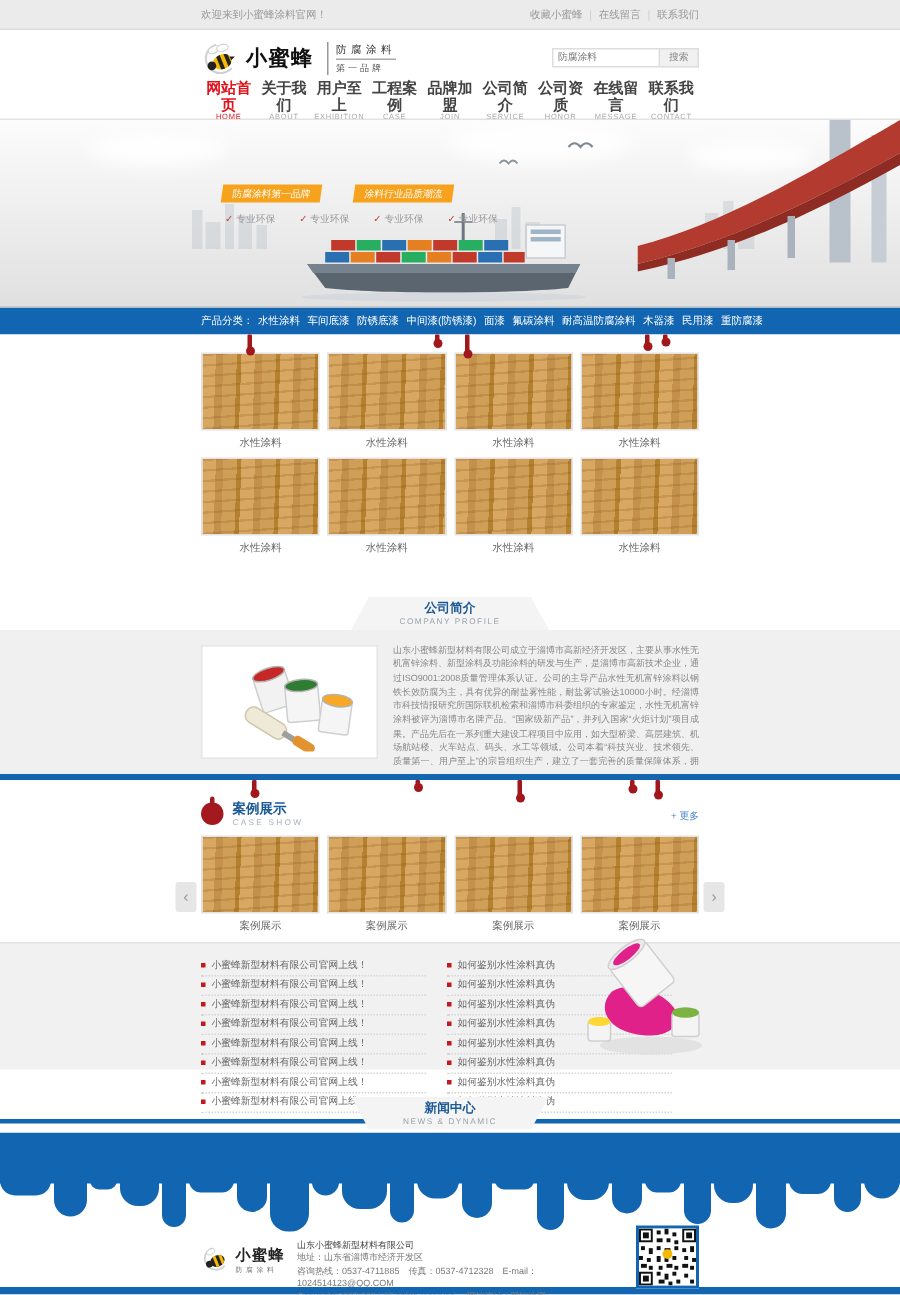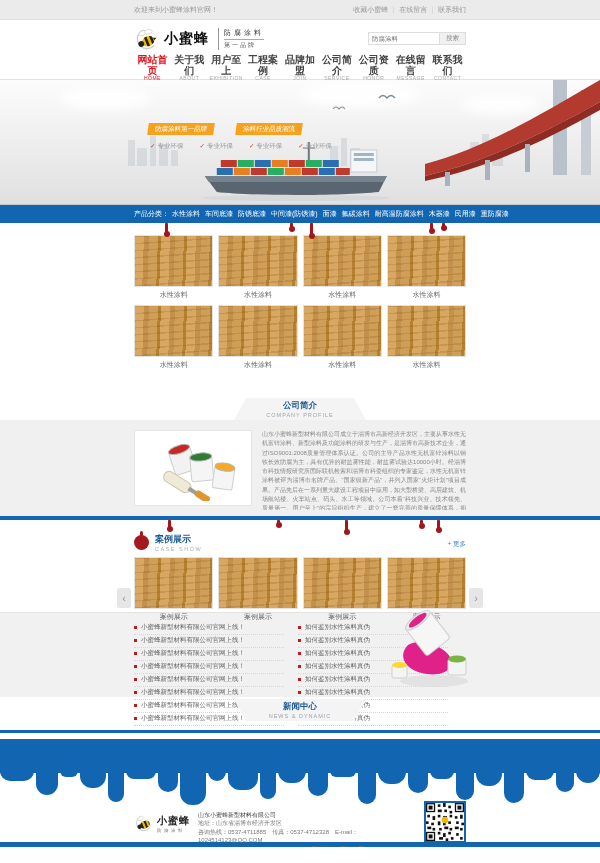--- a/index.html
+++ b/index.html
@@ -86,34 +86,34 @@
   .tab .zh { font-size:8.5px; font-weight:bold; color:#1c5a96; }
   .tab .en { font-size:5.5px; color:#9aa5b0; letter-spacing:1px; }
   .profile-body { height:96px; background:#f0f0f0; }
   .profile-body .wrap { display:flex; gap:10px; padding-top:10px; }
   .profile-art { flex:0 0 118px; height:76px; background:#fff; border:1px solid #e5e5e5; display:flex; align-items:center; justify-content:center; }
   .profile-text { flex:1; font-size:6px; color:#888; line-height:1.55; text-align:justify; max-height:80px; overflow:hidden; }
 
   .blue-band { height:4px; background:#1266b1; position:relative; }
 
   
-  .sec-cases { height:92px; padding-top:10px; background:#fff;border-radius:11px; }
+  .sec-cases { height:108px; padding-top:10px; background:#fff;border-radius:11px; }
   .arrow { position:absolute; top:58px; width:14px; height:20px; background:#e6e6e6; color:#9a9a9a;
            display:flex; align-items:center; justify-content:center; font-size:11px; cursor:pointer; border-radius:2px; }
   .arrow.prev { left:-17px; } .arrow.next { right:-17px; }
 
   
   .news-band { height:85px; background:#f1f1f1; border-top:1px solid #e2e2e2; }
   .news-band .wrap { display:flex; gap:14px; padding-top:9px; }
   .news-list { width:150px; list-style:none; }
   .news-list li { display:flex; align-items:center; font-size:6.5px; color:#666; border-bottom:1px dotted #d6d6d6; padding:1px 0 2px; cursor:pointer; }
   .news-list li::before { content:""; width:3px; height:3px; background:#c2191e; margin-right:4px; flex:0 0 auto; }
   .news-art { position:absolute; right:-14px; top:-6px; }
 
-  .news-tab { height:27px; padding-top:2px; }
+  .news-tab { height:27px; padding-top:18px; }
 
   .thin-line { height:3px; background:#1266b1; margin-top:6px; }
 
   
   .drip-zone { position:relative; height:70px; margin-top:6px; overflow:hidden; }
   .drip-base { position:absolute; top:0; left:0; right:0; height:34px; background:#1266b1; }
   .bdrip { position:absolute; top:32px; background:#1266b1; border-radius:0 0 12px 12px; }
 
   
   .footer { height:33px; background:#fff; }

